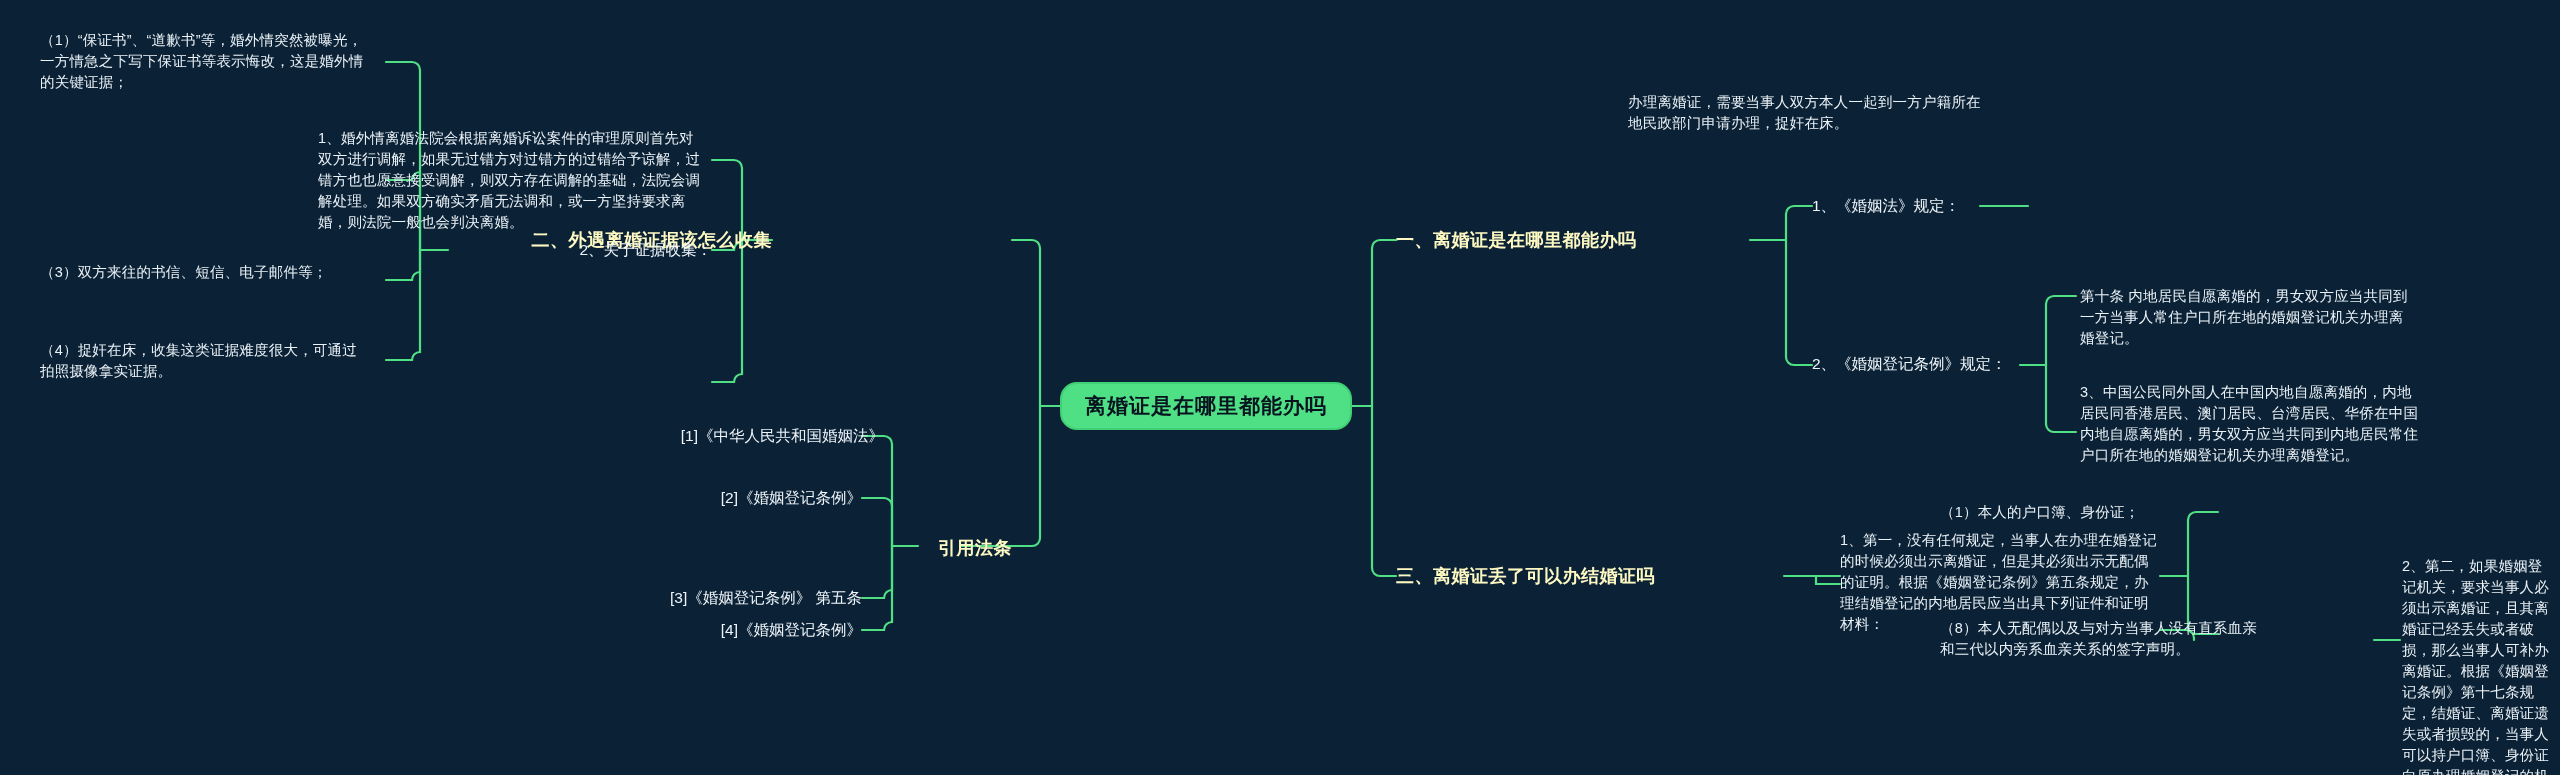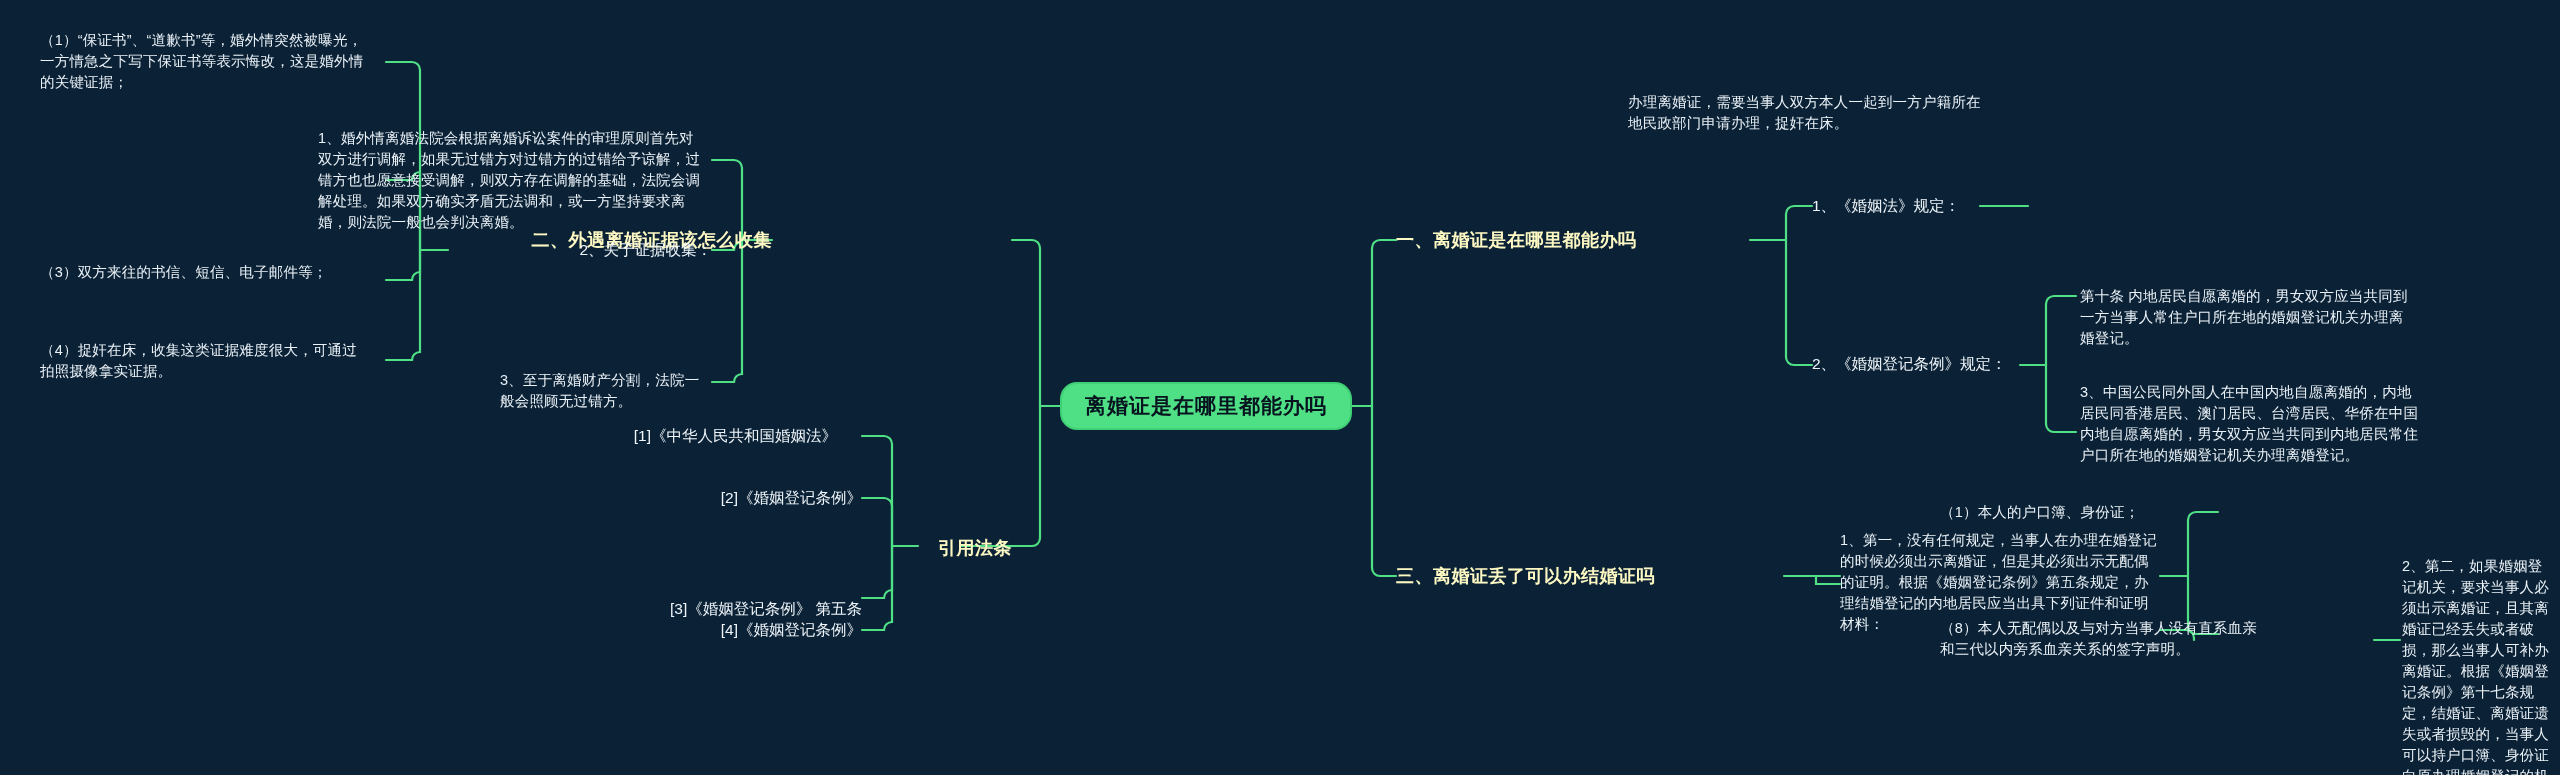--- a/index.html
+++ b/index.html
@@ -148,37 +148,34 @@
 
 
   <div class="node" style="left:40px;top:262px;width:330px;">
     <div class="txt small">（3）双方来往的书信、短信、电子邮件等；</div>
   </div>
 
   <div class="node" style="left:40px;top:340px;width:330px;">
     <div class="txt small">（4）捉奸在床，收集这类证据难度很大，可通过拍照摄像拿实证据。</div>
   </div>
 
-  <div class="node" style="left:500px;top:370px;width:206px;">
-    <div class="txt small">3、至于离婚财产分割，法院一般会照顾无过错方。</div>
-  </div>
 
   <div class="node" style="left:1012px;top:536px;transform:translateX(-100%);">
     <div class="main-branch">引用法条</div>
   </div>
 
-  <div class="node" style="left:837px;top:426px;transform:translateX(-100%);">
+  <div class="node" style="left:884px;top:426px;transform:translateX(-100%);">
     <div class="sub-branch">[1]《中华人民共和国婚姻法》</div>
   </div>
 
   <div class="node" style="left:862px;top:488px;transform:translateX(-100%);">
     <div class="sub-branch">[2]《婚姻登记条例》</div>
   </div>
 
-  <div class="node" style="left:862px;top:588px;transform:translateX(-100%);margin-top:11px;">
+  <div class="node" style="left:862px;top:588px;transform:translateX(-100%);">
     <div class="sub-branch">[3]《婚姻登记条例》 第五条</div>
   </div>
 
   <div class="node" style="left:862px;top:620px;transform:translateX(-100%);">
     <div class="sub-branch">[4]《婚姻登记条例》</div>
   </div>
 
 </div>
 
 </body></html>

